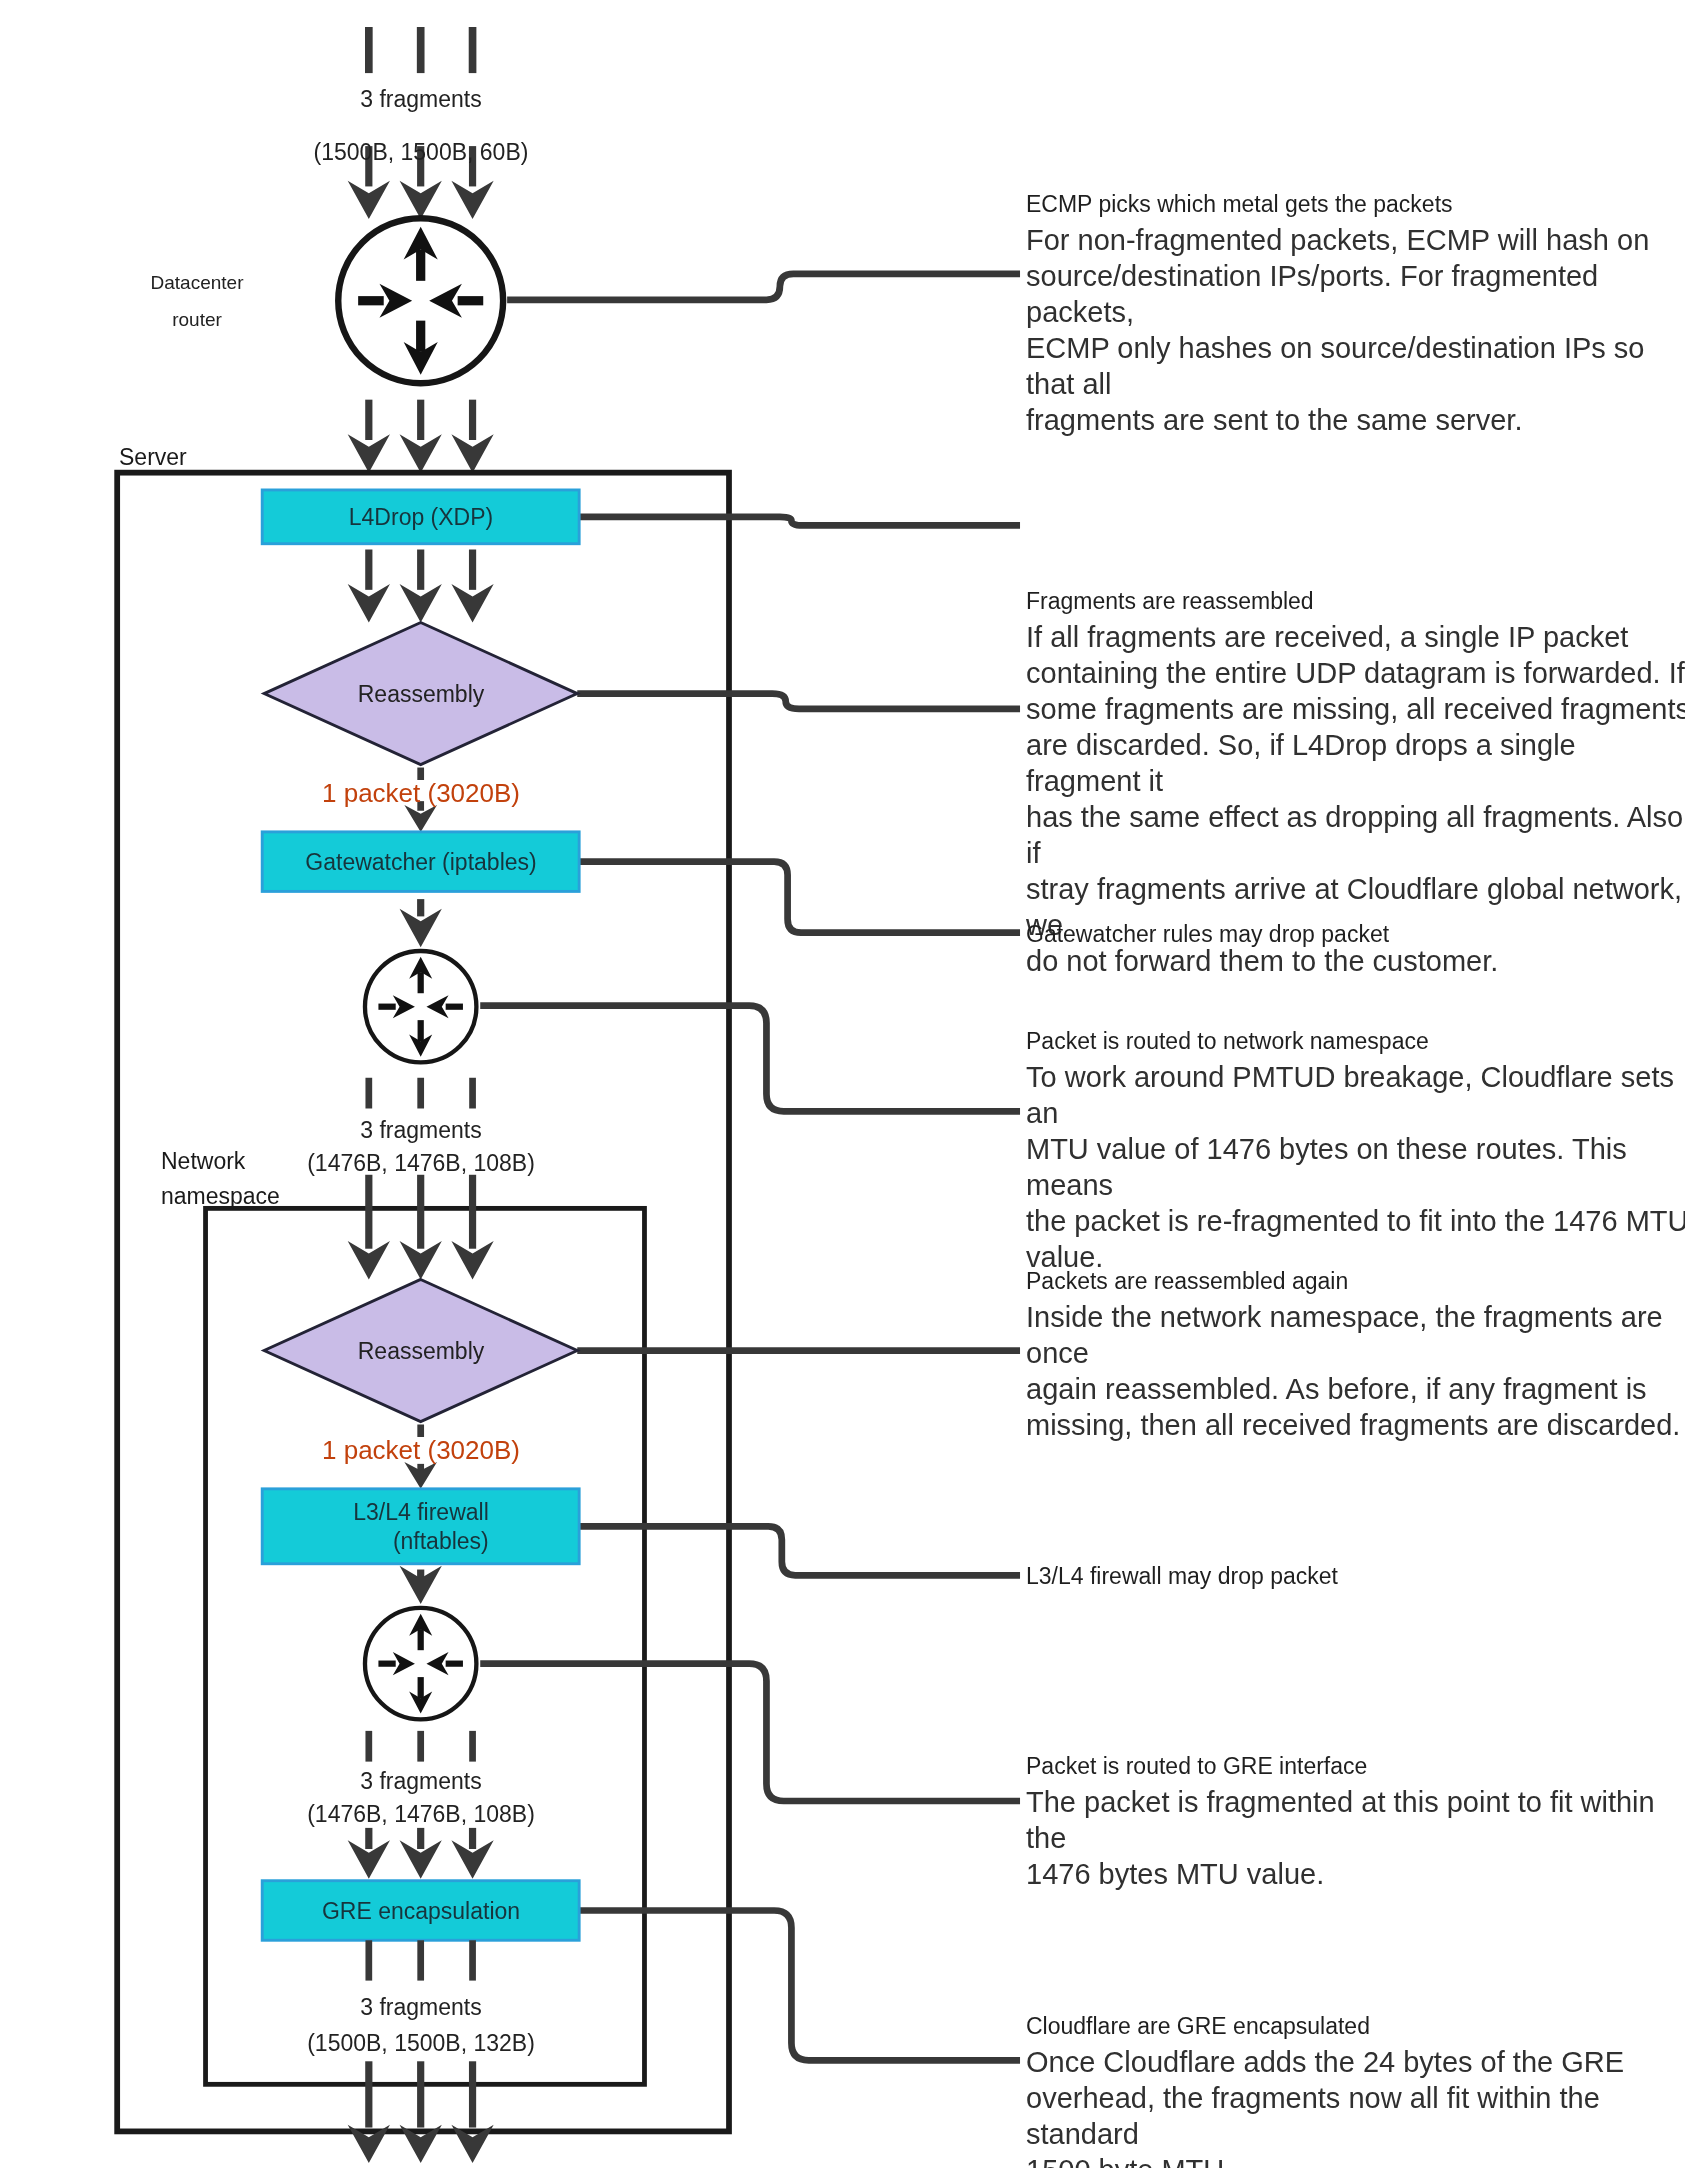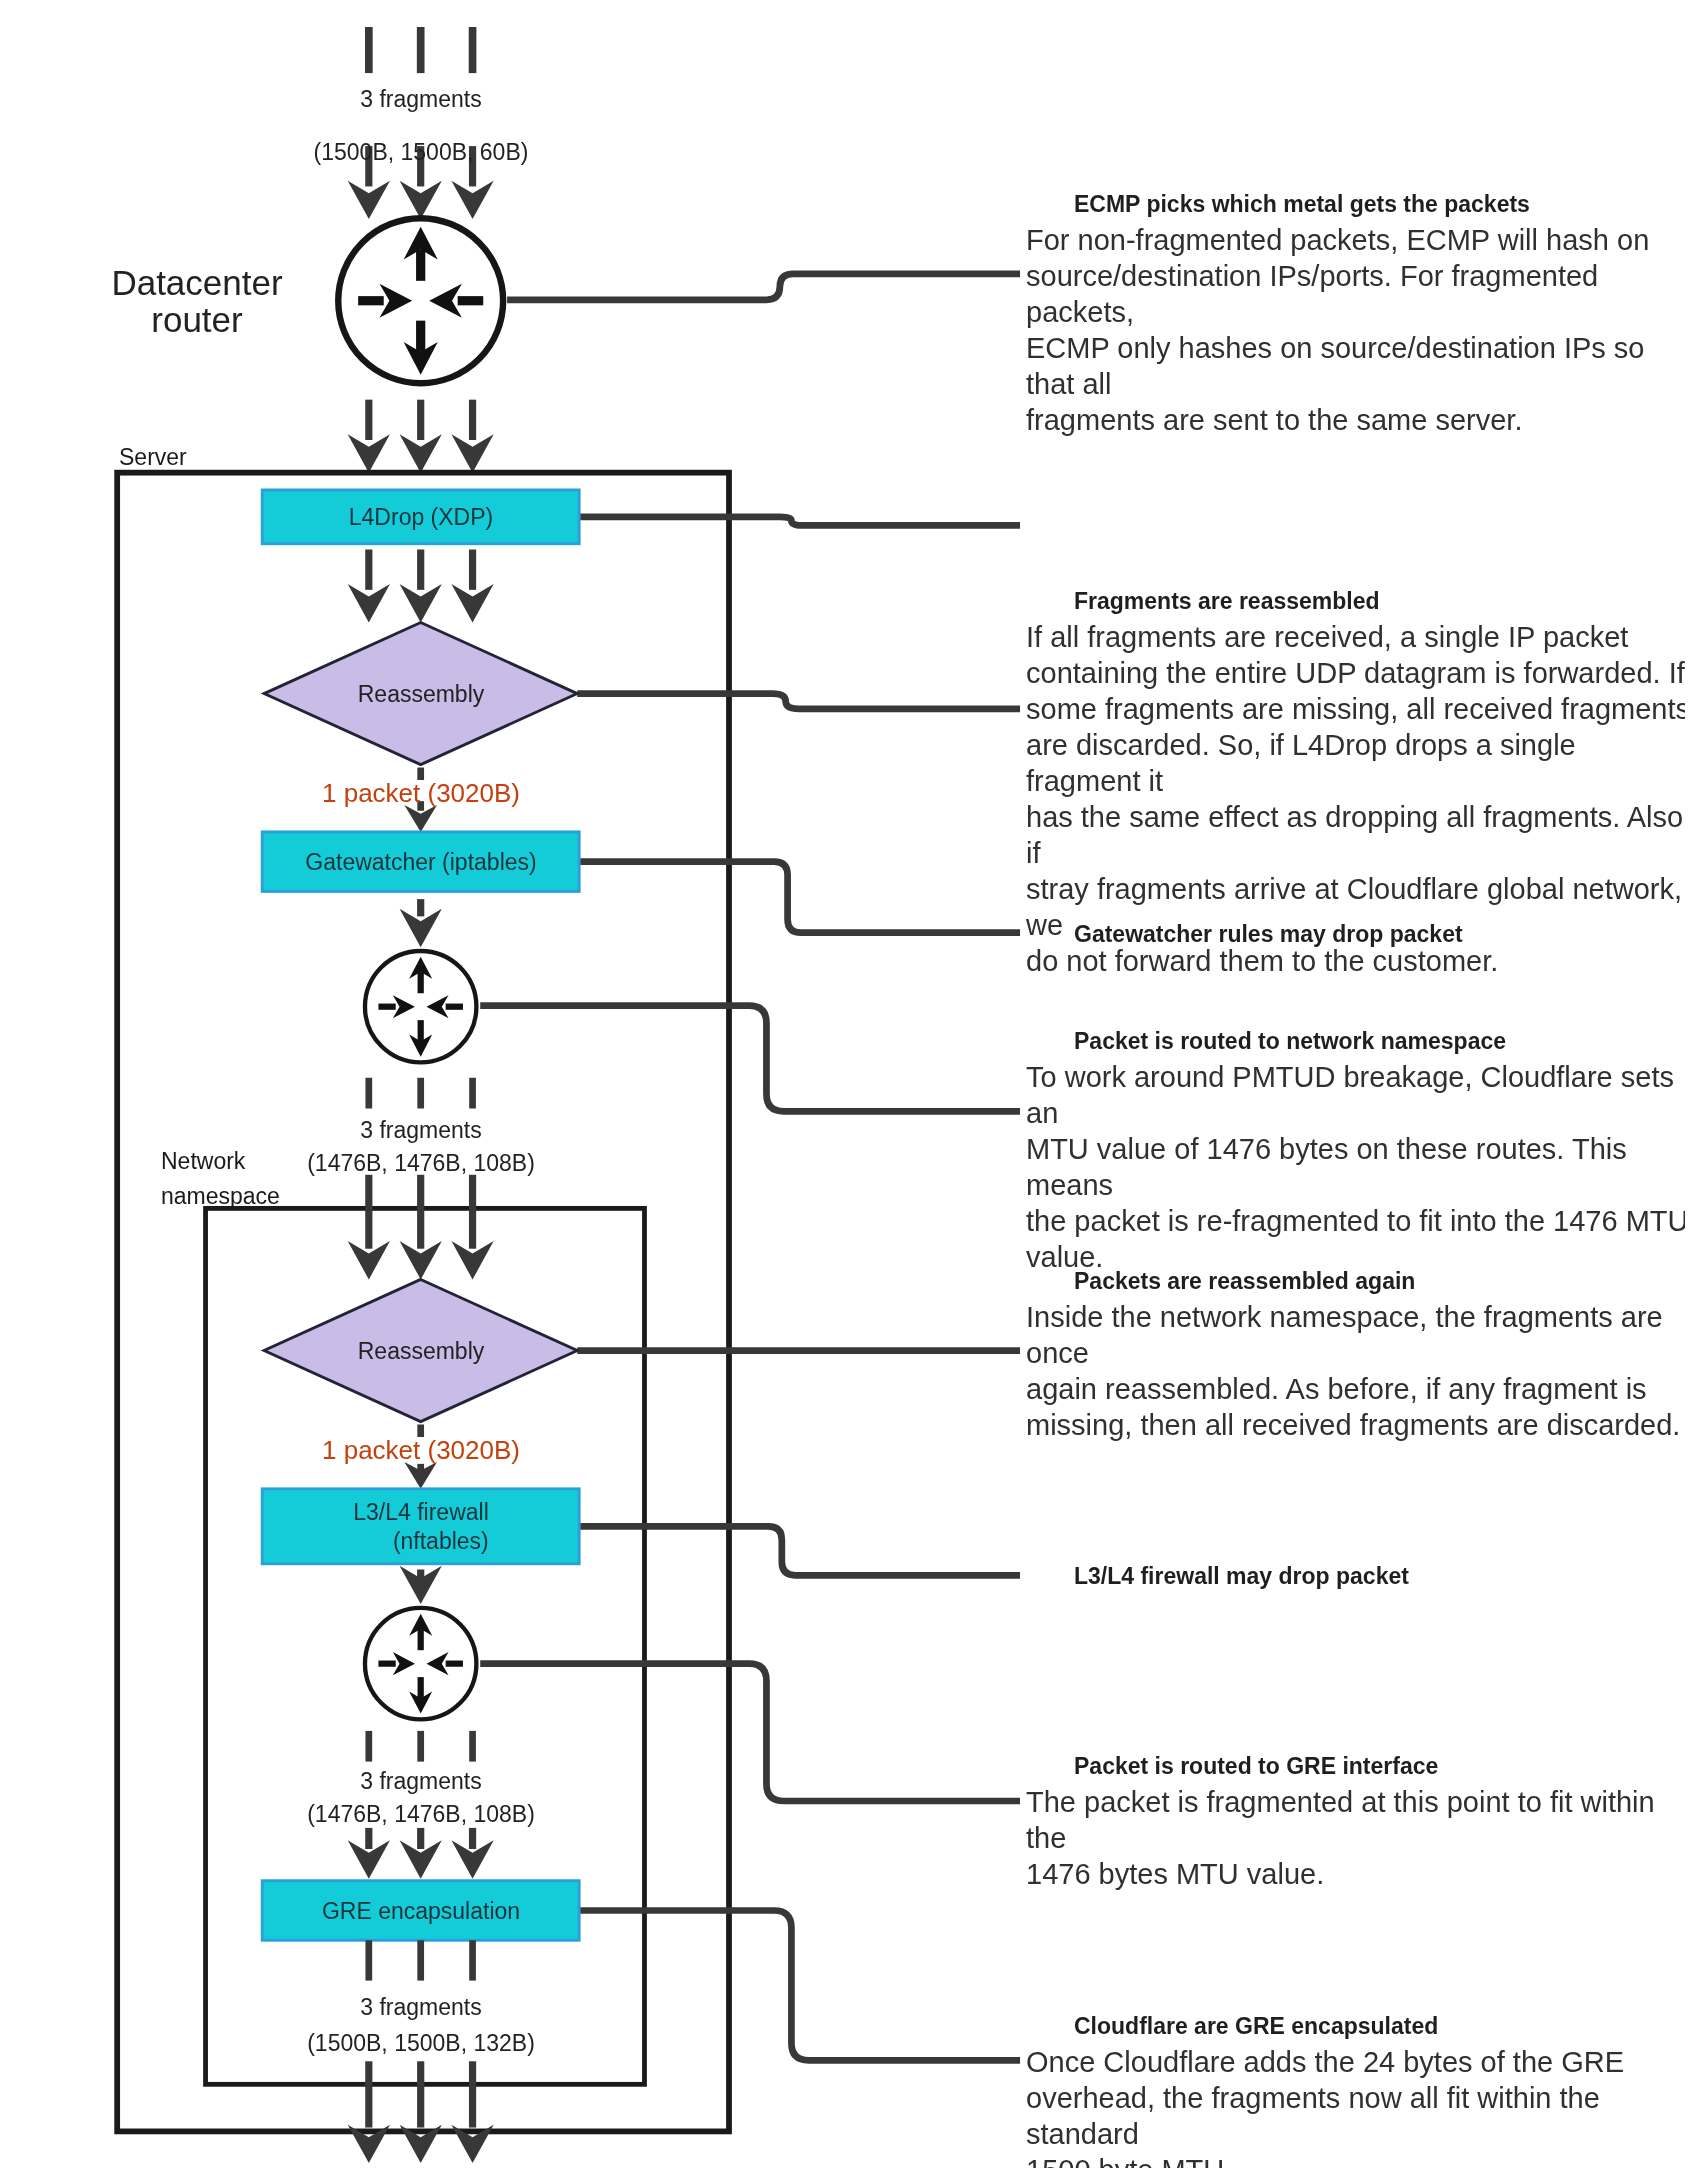--- a/index.html
+++ b/index.html
@@ -16,25 +16,25 @@
     font-size:23px;color:#222222;line-height:33px;
     transform:translateX(-50%);text-align:center;white-space:pre-line;
   }
   .boxlabel{
     font-size:23px;color:#17343c;line-height:29px;
     transform:translate(-50%,-50%);text-align:right;white-space:pre-line;
   }
   .packet{font-size:26px;color:#c2410c;transform:translateX(-50%);white-space:nowrap;}
   .corner{font-size:23px;color:#1a1a1a;white-space:pre-line;line-height:35px;}
   .bigside{
-    font-size:35px;color:#222222;line-height:37px;
+    font-size:19px;color:#222222;line-height:37px;
     transform:translateX(-50%);text-align:center;white-space:pre-line;
   }
   .ann{position:absolute;left:1026px;width:672px;z-index:2;}
-  .ann-h{font-weight:700;font-size:23px;line-height:36px;color:#1f1f1f;margin-left:48px;}
+  .ann-h{font-weight:400;font-size:23px;line-height:36px;color:#1f1f1f;}
   .ann-b{font-size:29px;line-height:36px;color:#303030;white-space:pre-line;}
   .ann-b:empty{display:none;}
 </style>
 </head>
 <body>
 
 <div id="canvas">
 
   <svg id="gfx" width="1701" height="2168" viewBox="0 0 1771 2257">
     <defs>

